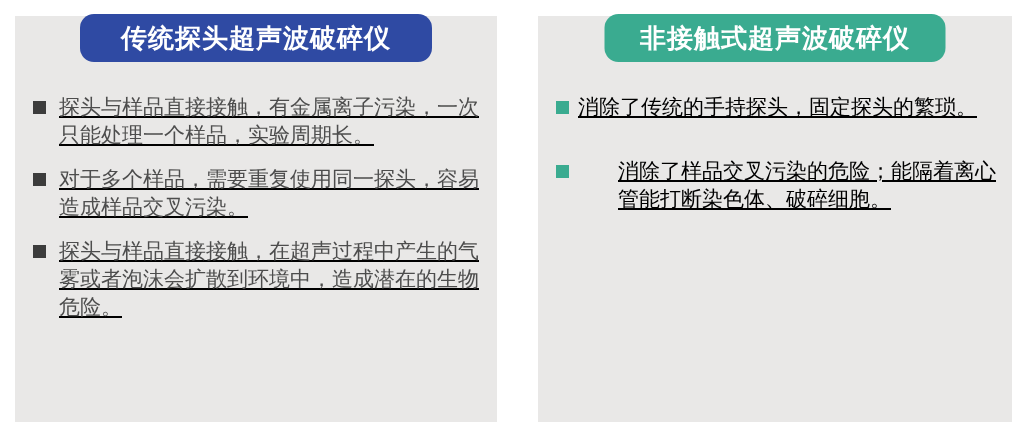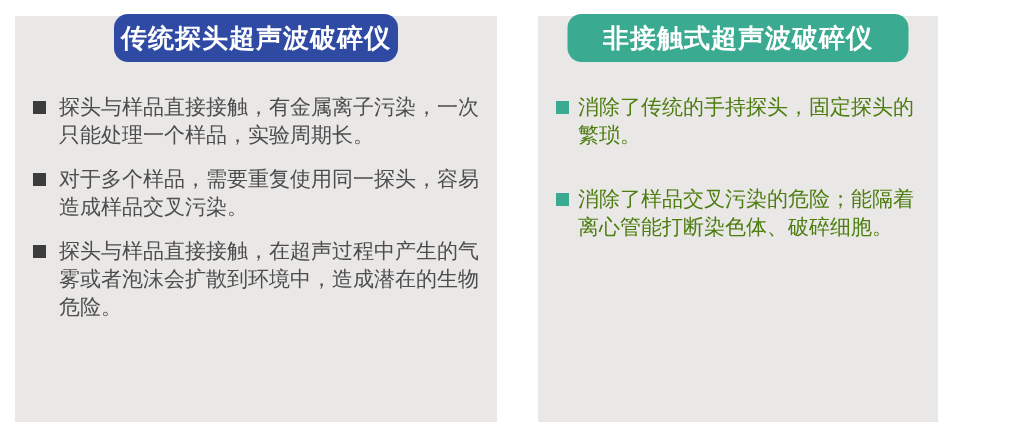--- a/index.html
+++ b/index.html
@@ -15,68 +15,69 @@
     background: #ffffff;
     overflow: hidden;
   }
   .panel {
     position: absolute;
     top: 16px;
     height: 406px;
     background: #e9e8e7;
   }
   .panel-left  { left: 15px;  width: 482px; }
-  .panel-right { left: 538px; width: 400px; }
+  .panel-right { left: 538px; width: 474px; }
 
   .panel-header {
     position: absolute;
     top: -2px;
     left: 50%;
     transform: translateX(-50%);
     height: 48px;
     line-height: 48px;
     border-radius: 14px;
     text-align: center;
     color: #ffffff;
     font-size: 26px;
     font-weight: bold;
     white-space: nowrap;
     letter-spacing: 1px;
   }
-  .panel-left  .panel-header { width: 284px; background: #2f4aa3; }
+  .panel-left  .panel-header { width: 352px; background: #2f4aa3; }
   .panel-right .panel-header { width: 341px; background: #3aab90; }
 
   ul.points {
     list-style: none;
     margin: 0;
     padding: 77px 16px 0 18px;
   }
   ul.points li {
     display: flex;
     align-items: flex-start;
+    text-decoration: underline;
   }
   .panel-left  ul.points li { margin-bottom: 16px; }
   .panel-right ul.points li { margin-bottom: 36px; }
-  .panel-right ul.points li:nth-child(2) { margin-bottom: 39px; }
+  .panel-right ul.points li:nth-child(2) { margin-bottom: 39px; gap: 40px; }
 
   .sq {
     flex: 0 0 13px;
     width: 13px;
     height: 13px;
     margin: 8px 11px 0 0;
   }
   .panel-left  .sq { background: #3c3c3c; margin-right: 13px; }
   .panel-right .sq { background: #3aab90; margin-right: 9px; }
 
   .point-text {
     font-size: 21px;
     line-height: 28px;
   }
   .panel-left  .point-text { color: #4d4d4d; max-width: 424px; }
-  .panel-right .point-text { color: #4d7c0f; max-width: 428px; }
+  .panel-right .point-text { color: #000000; max-width: 428px; }
 </style>
 </head>
 <body>
 
 <div class="canvas">
 
   <section class="panel panel-left">
     <header class="panel-header">传统探头超声波破碎仪</header>
     <ul class="points">
       <li>

